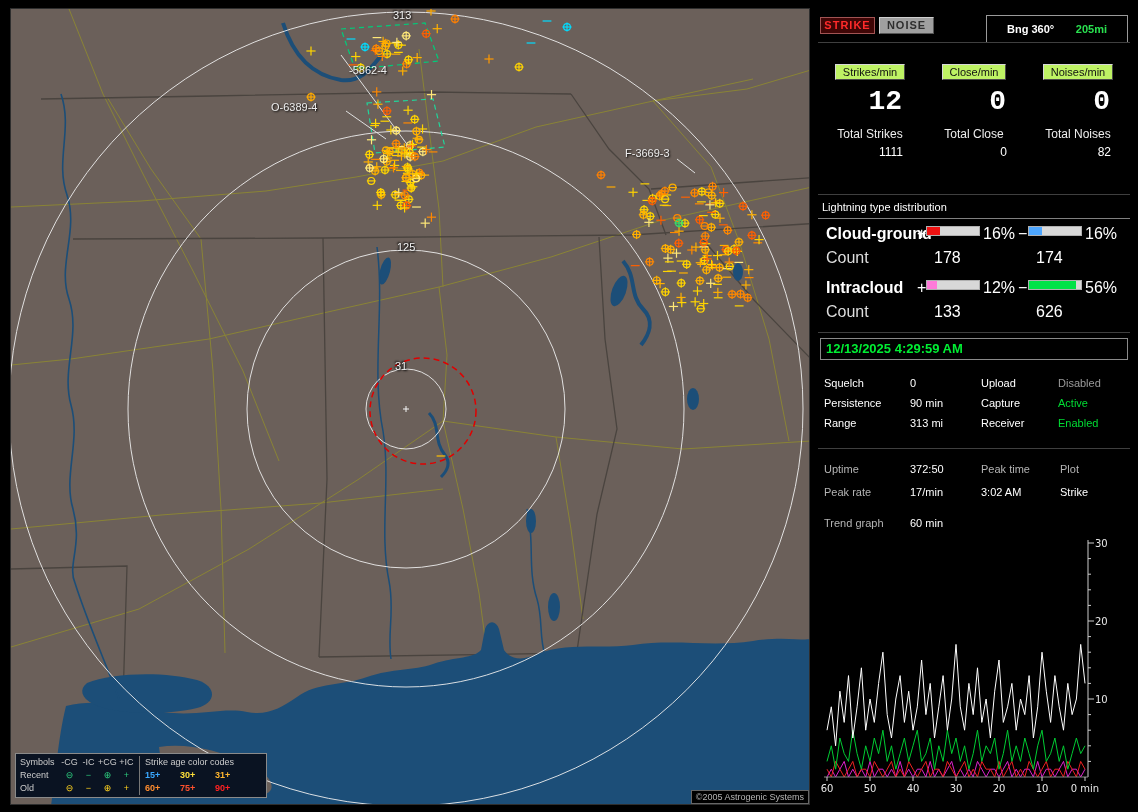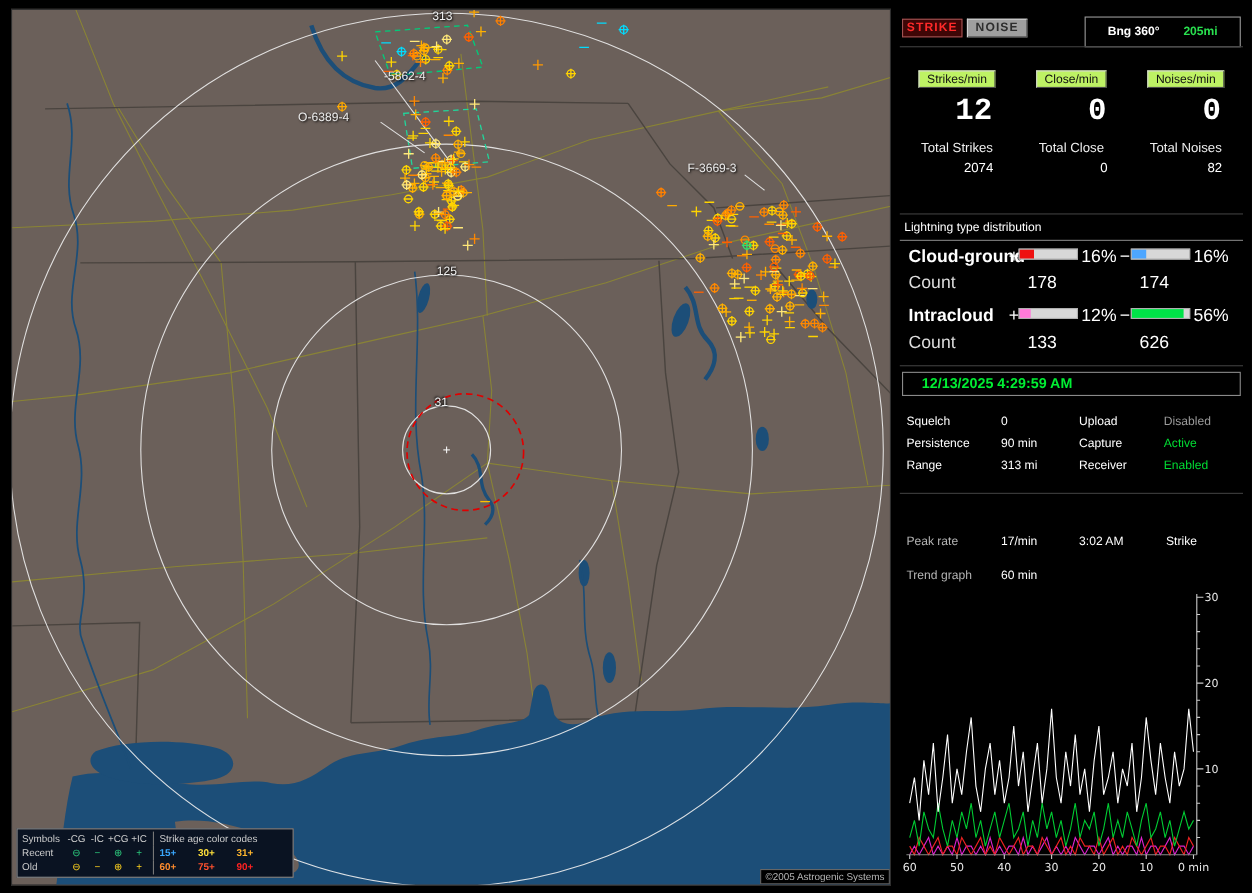--- a/index.html
+++ b/index.html
@@ -41,21 +41,21 @@
   .tlabel{font-size:12px;color:#eee;margin-top:10px}
   .tval{font-size:12px;color:#fff;margin-top:4px;text-align:right;padding-right:19px}
   .dist-title{position:absolute;left:4px;top:193px;font-size:11px;color:#fff}
   .u1{position:absolute;left:0;top:210px;width:100%;border-top:1px solid #808080}
   .drow{position:absolute;left:4px;width:100%;height:14px;font-size:16px;color:#fff}
   .drow span{position:absolute}
   .dlabel{left:4px;font-weight:bold}
   .bar{top:1px;width:54px;height:10px;border:1px solid #b0b0b0;background:#d8d8d8}
   .bar i{display:block;height:100%}
   .dt-box{position:absolute;left:2px;top:330px;width:308px;height:22px;border:1px solid #8a8a8a;
-    line-height:20px;padding-left:17px;color:#00ee33;font-weight:bold;font-size:13px}
+    line-height:20px;padding-left:5px;color:#00ee33;font-weight:bold;font-size:13px}
   .srow{position:absolute;left:0;width:100%;font-size:11px;color:#fff;height:14px}
   .srow span{position:absolute}
   .gray{color:#b4b4b4}
   .trend{position:absolute;left:0;top:528px}
   svg{font-family:"DejaVu Sans",sans-serif}
 </style>
 </head>
 <body>
 
 <div class="map">
@@ -1248,21 +1248,21 @@
     <span class="bng">Bng 360°</span>
     <span class="rng">205mi</span>
   </div>
   <div class="hline" style="top:34px"></div>
 
   <div class="rates">
     <div class="rcol">
       <span class="rbtn">Strikes/min</span>
       <div class="rval">12</div>
       <div class="tlabel">Total Strikes</div>
-      <div class="tval">2074</div>
+      <div class="tval">1111</div>
     </div>
     <div class="rcol">
       <span class="rbtn">Close/min</span>
       <div class="rval">0</div>
       <div class="tlabel">Total Close</div>
       <div class="tval">0</div>
     </div>
     <div class="rcol">
       <span class="rbtn">Noises/min</span>
       <div class="rval">0</div>
@@ -1329,20 +1329,26 @@
     <span style="left: 240px; color: rgb(0, 221, 51);">Active</span>
   </div>
   <div class="srow" style="top:409px">
     <span style="left:6px">Range</span>
     <span style="left:92px">313 mi</span>
     <span style="left:163px">Receiver</span>
     <span style="left: 240px; color: rgb(0, 221, 51);">Enabled</span>
   </div>
 
   <div class="hline" style="top:440px"></div>
+  <div class="srow" style="top:455px">
+    <span class="gray" style="left:6px">Uptime</span>
+    <span style="left:92px">372:50</span>
+    <span class="gray" style="left:163px">Peak time</span>
+    <span class="gray" style="left:242px">Plot</span>
+  </div>
   <div class="srow" style="top:478px">
     <span class="gray" style="left:6px">Peak rate</span>
     <span style="left:92px">17/min</span>
     <span style="left:163px">3:02 AM</span>
     <span style="left:242px">Strike</span>
   </div>
   <div class="srow" style="top:509px">
     <span class="gray" style="left:6px">Trend graph</span>
     <span style="left:92px">60 min</span>
   </div>

